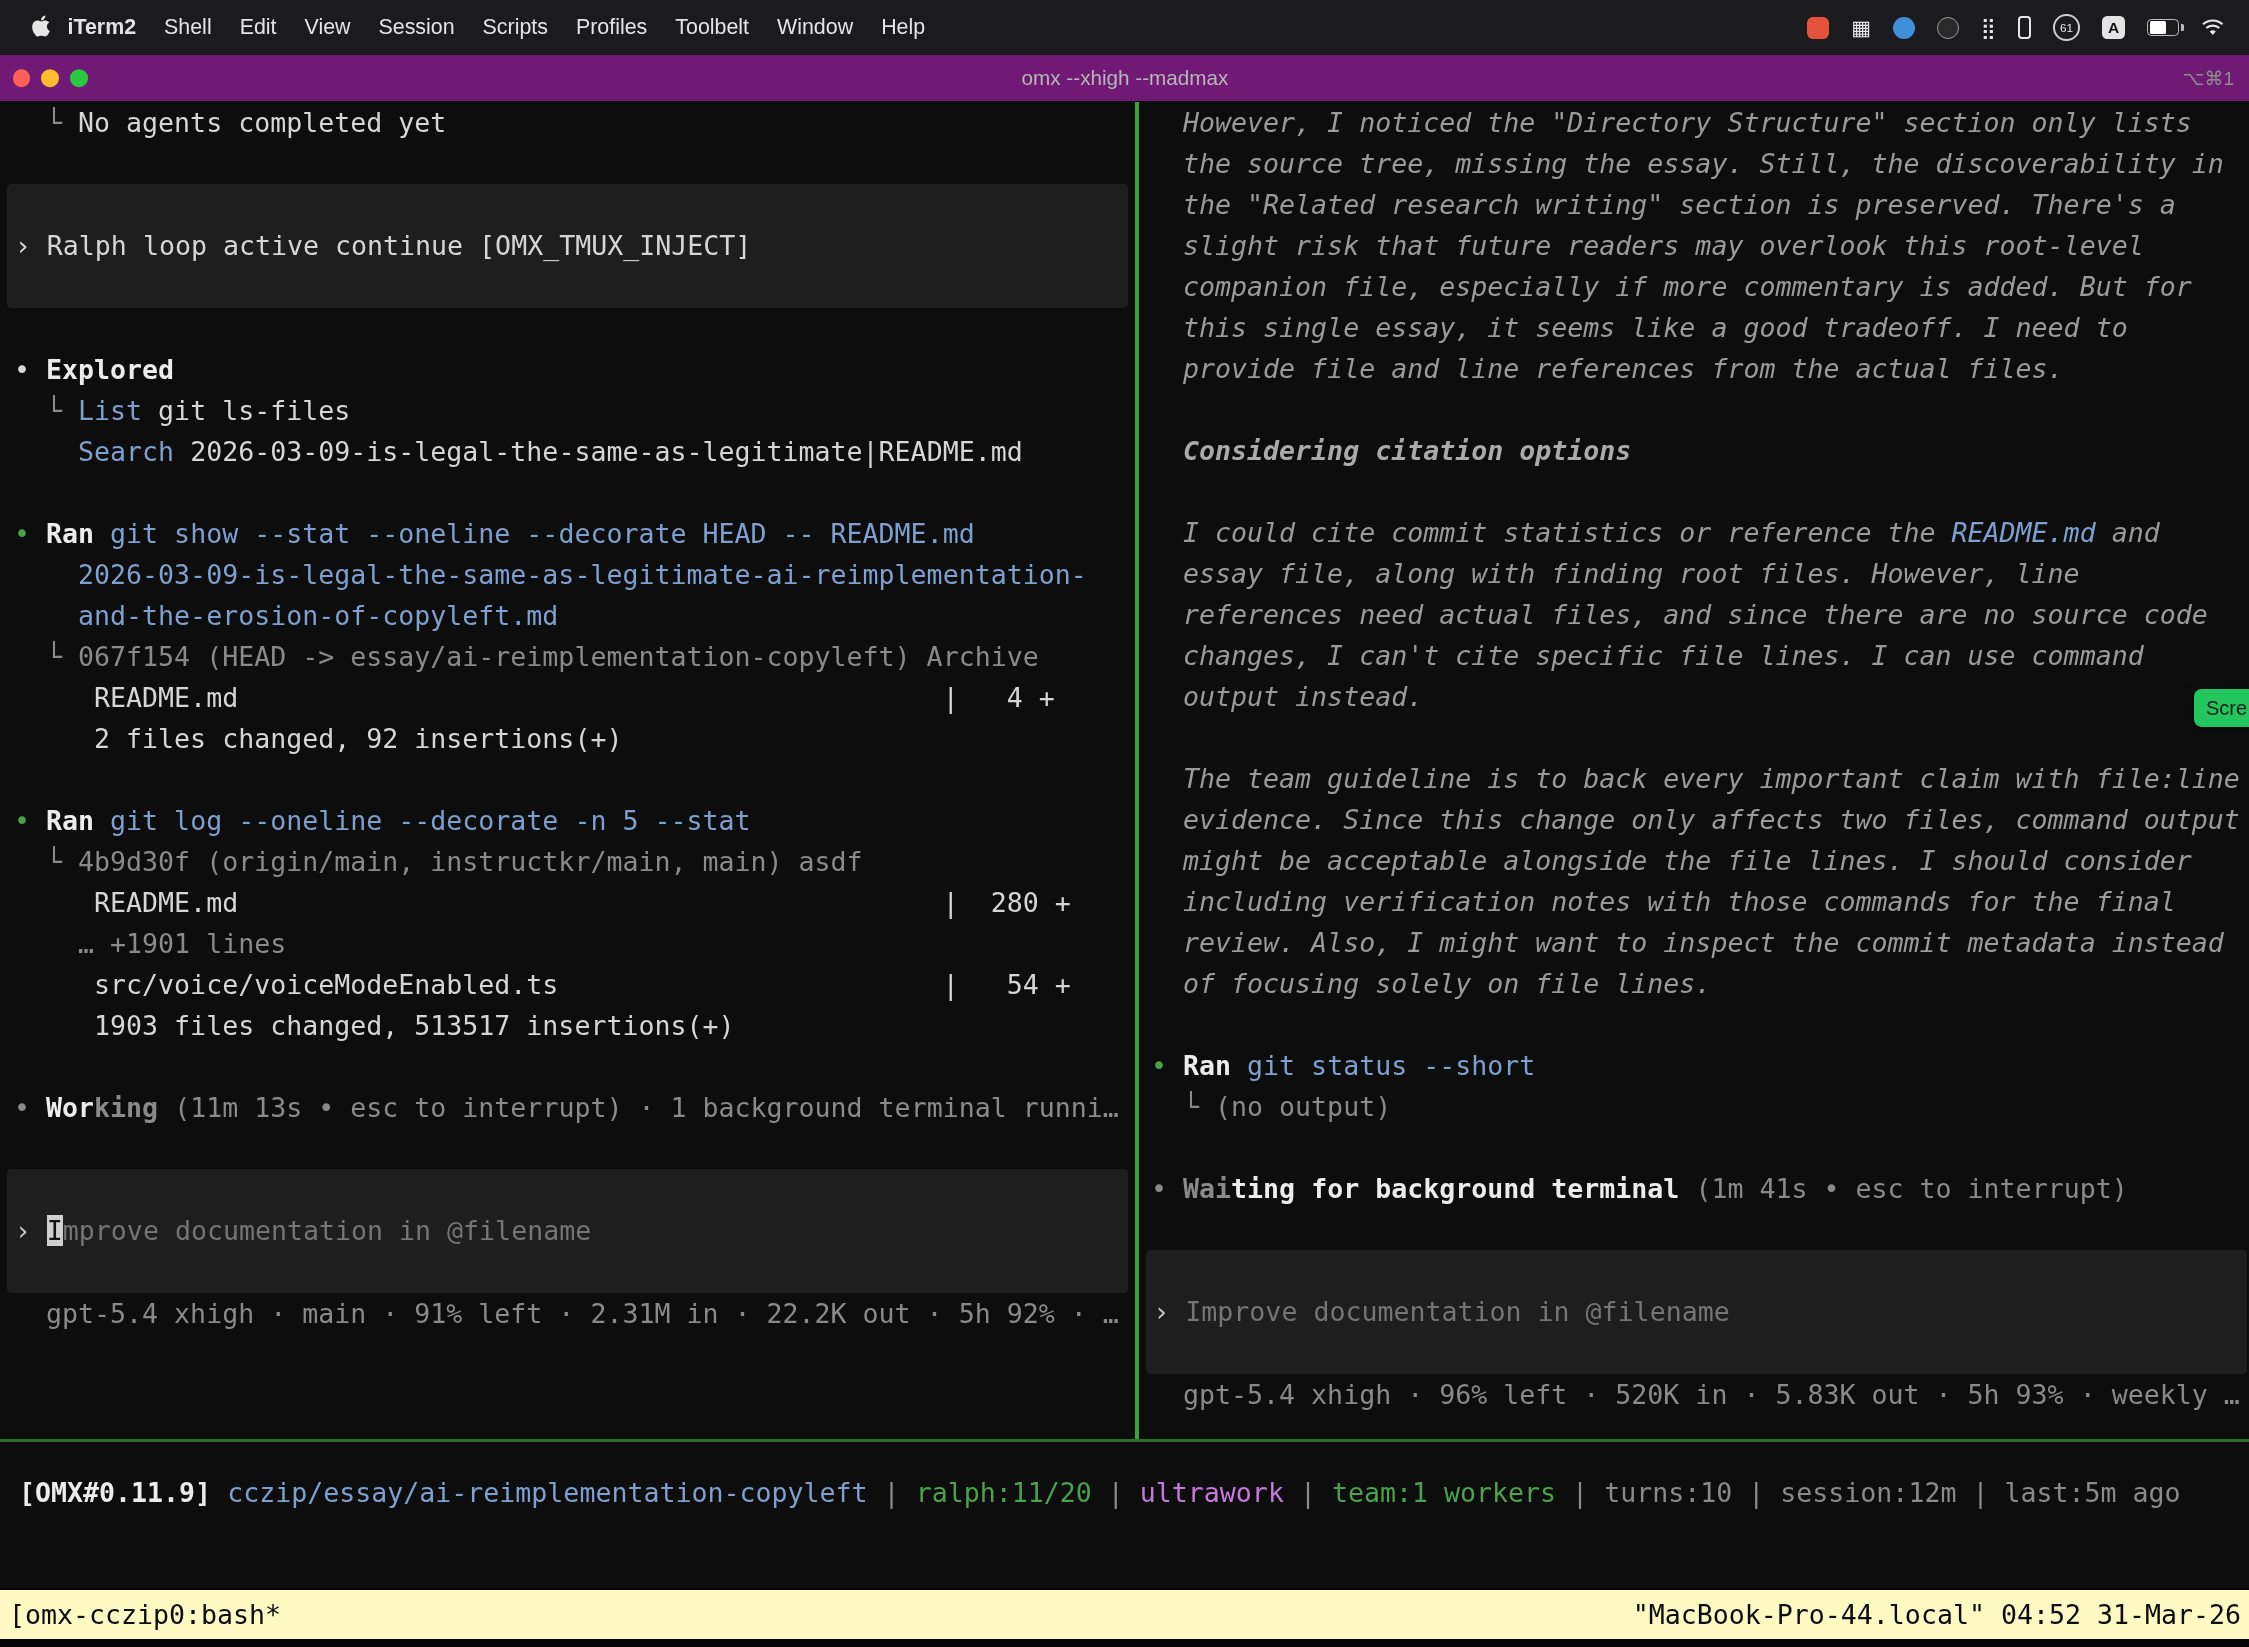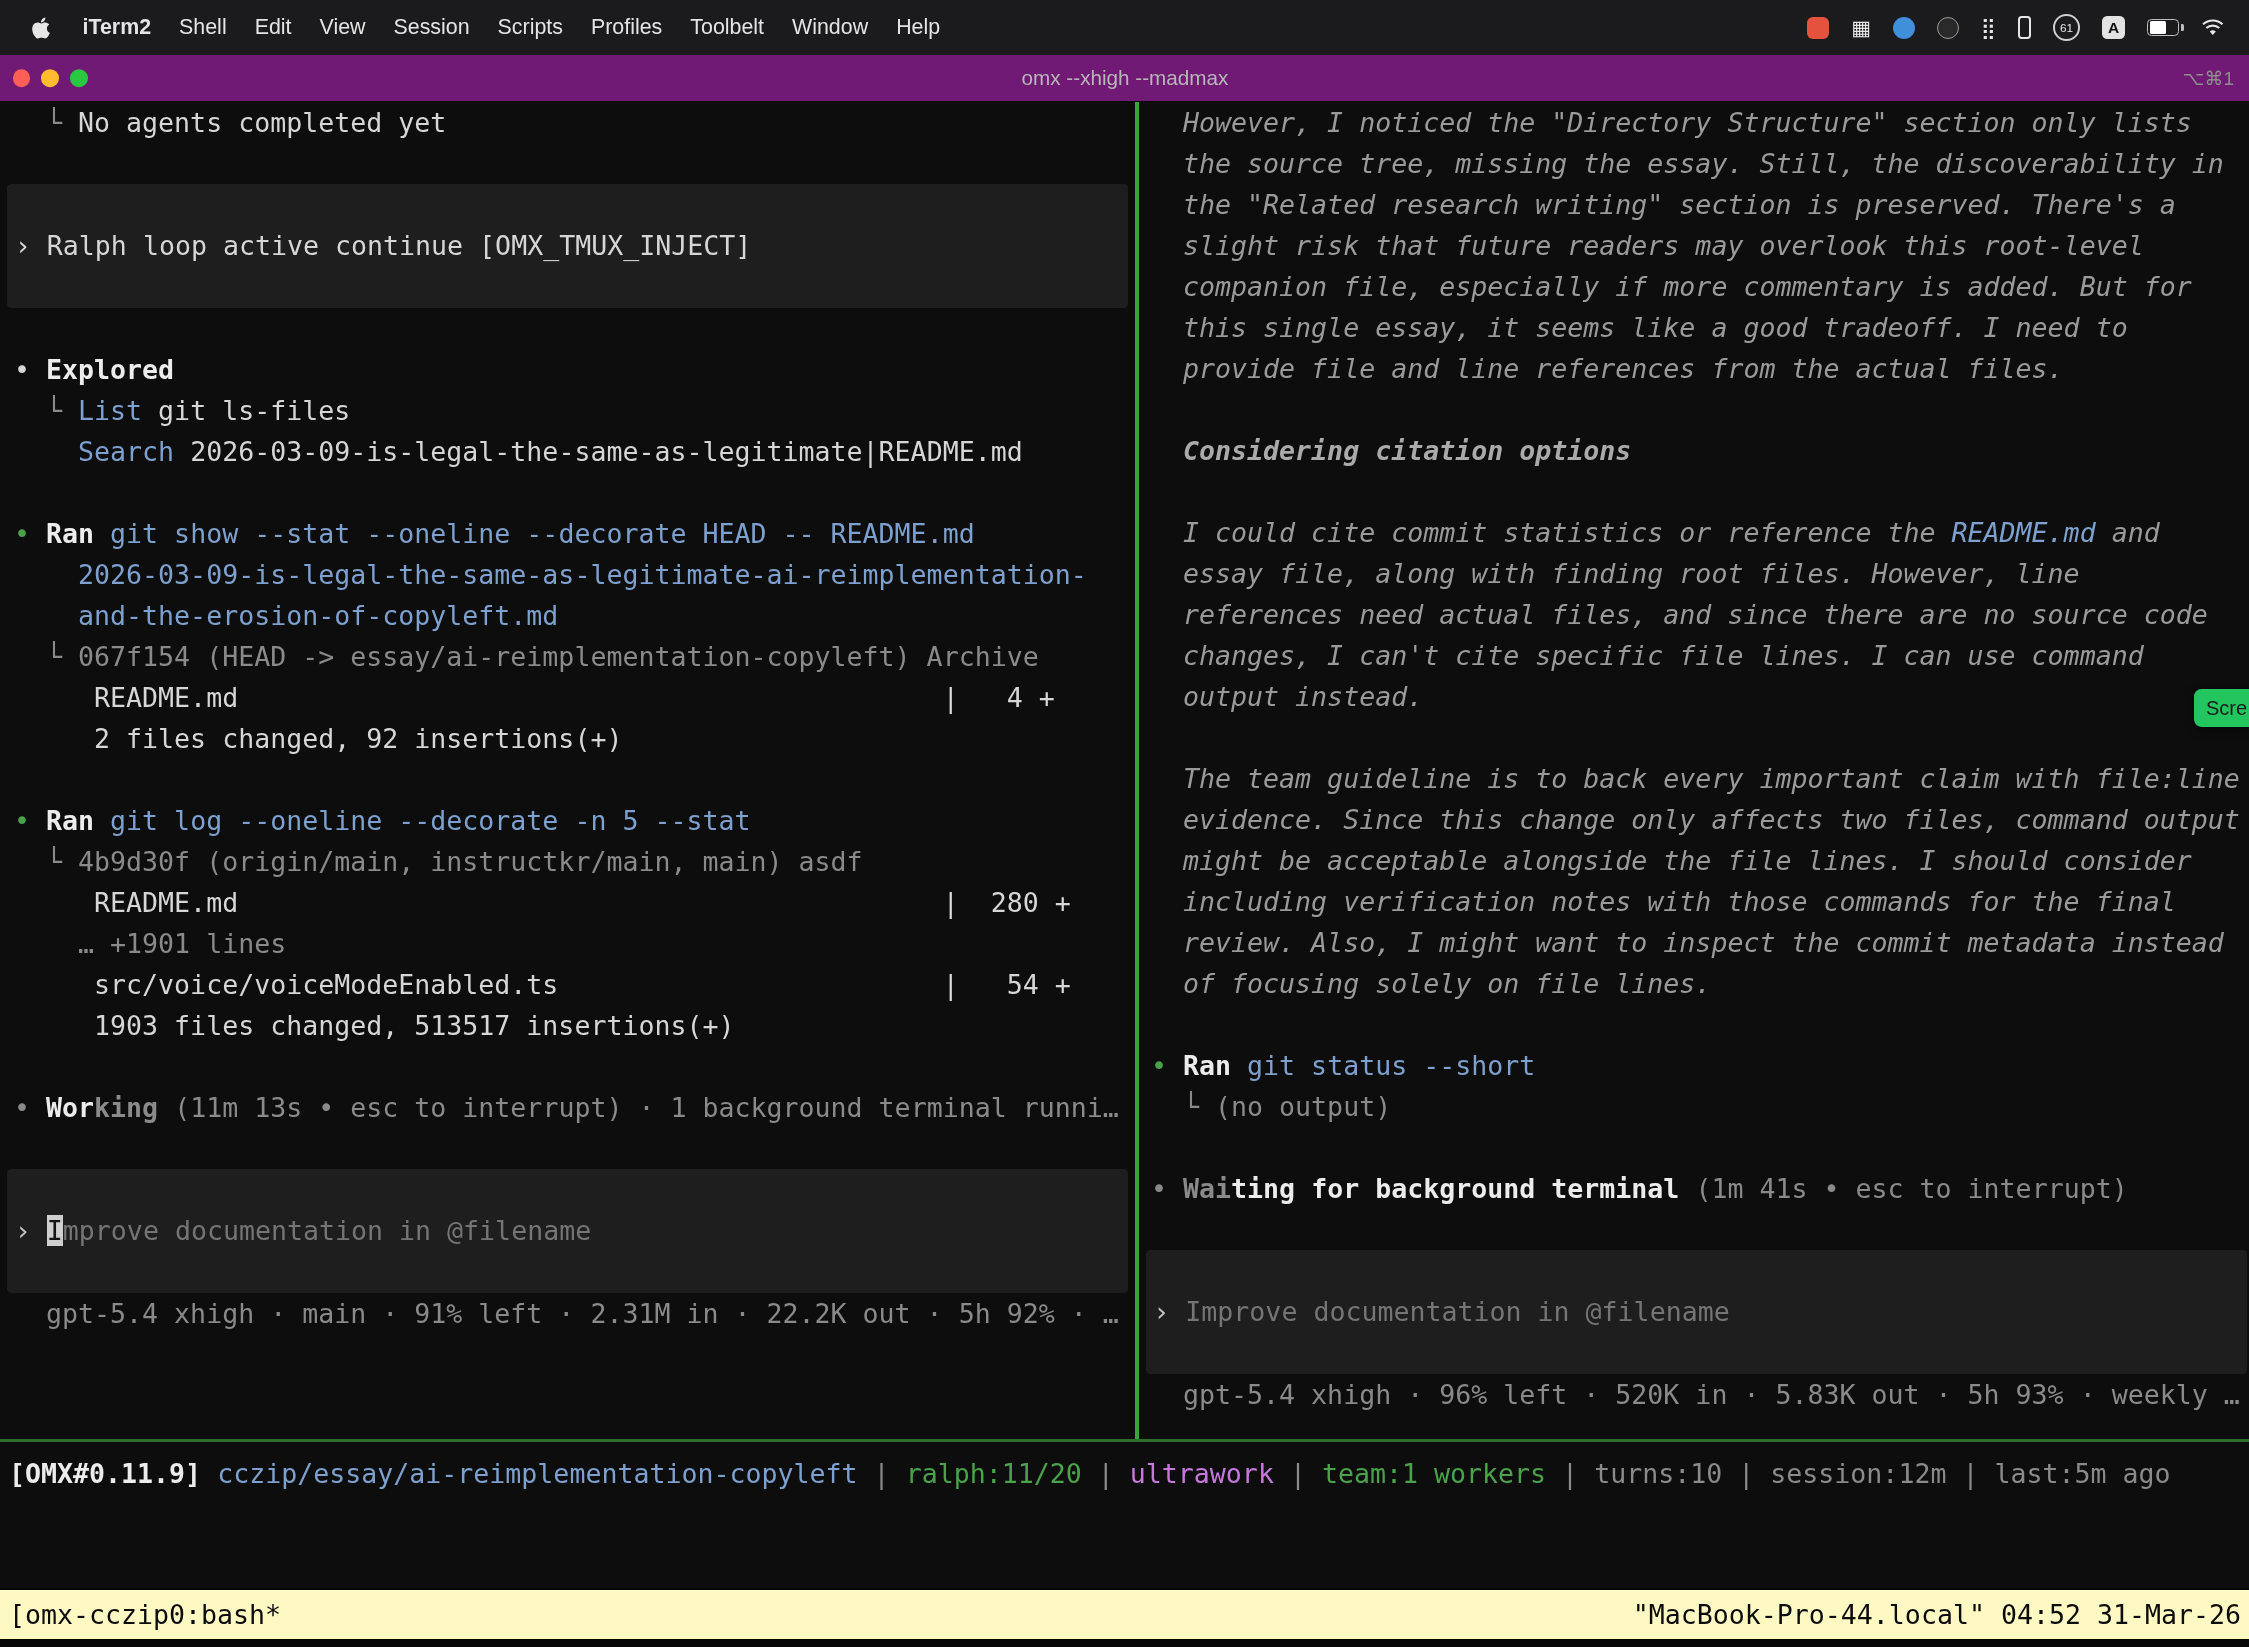--- a/index.html
+++ b/index.html
@@ -4,21 +4,21 @@
 <style>
   html,body{margin:0;padding:0;background:#060606;}
   .screen{position:relative;width:2250px;height:1648px;background:#060606;overflow:hidden;
           font-family:"DejaVu Sans Mono",monospace;}
 
   
   .menubar{position:absolute;top:0;left:0;right:0;height:55px;background:#1b1b1d;
            display:flex;align-items:center;justify-content:space-between;
            padding:0 25px 0 29.5px;box-sizing:border-box;
            font-family:"Liberation Sans","DejaVu Sans",sans-serif;color:#e4e4e4;font-size:21.4px;}
-  .menubar-left{display:flex;align-items:center;gap:31px;}
+  .menubar-left{display:flex;align-items:flex-start;gap:16px;}
   .menu-item{white-space:nowrap;cursor:default;}
   .app-name{font-weight:bold;}
   .menubar-right{display:flex;align-items:center;gap:22px;}
   .mb-rec{width:22px;height:22px;border-radius:5.9px;background:#e5533f;display:inline-block;}
   .mb-ic{font-size:20.7px;color:#e6e6e6;font-family:"DejaVu Sans",sans-serif;}
   .mb-circle{width:22px;height:22px;border-radius:50%;display:inline-block;}
   .mb-circle.blue{background:#3f8fd9;}
   .mb-circle.dark{background:#2a2a2a;border:1.5px solid #9a9a9a;box-sizing:border-box;}
   .mb-phone{width:13.3px;height:23.6px;border:2.2px solid #e6e6e6;border-radius:3.7px;display:inline-block;box-sizing:border-box;}
   .mb-batt-circle{width:26.6px;height:26.6px;border-radius:50%;border:2.2px solid #cfcfcf;color:#e6e6e6;
@@ -74,21 +74,21 @@
   .cur{background:#cfcfcf;color:#141414}
 
   
   .tooltip{position:absolute;top:587px;right:0;height:38px;background:#22c55e;color:#1c1c1c;
            font-family:"Liberation Sans",sans-serif;font-size:20px;display:flex;align-items:center;
            padding:0 3px 0 11.8px;border-radius:7.4px 0 0 7.4px;box-shadow:0 2.2px 8.9px rgba(0,0,0,.55);}
 
   
   .hdivider{position:absolute;top:1439px;left:0;width:100%;height:3px;background:#2c6e2c;}
   .omx-line{position:absolute;top:1442px;left:0;width:100%;height:146px;background:#0d0d0d;}
-  .omx-line .tl{padding-left:9px;margin-top:11px;}
+  .omx-line .tl{padding-left:19px;margin-top:30px;}
 
   
   .tmux-bar{position:absolute;top:1590px;left:0;width:100%;height:49px;background:#fef9c3;color:#0c0c0c;
             display:flex;align-items:center;justify-content:space-between;padding:0 8.9px;
             box-sizing:border-box;font-size:26.6px;line-height:41px;white-space:pre;}
 </style>
 </head>
 <body>
 
 <div class="screen">

